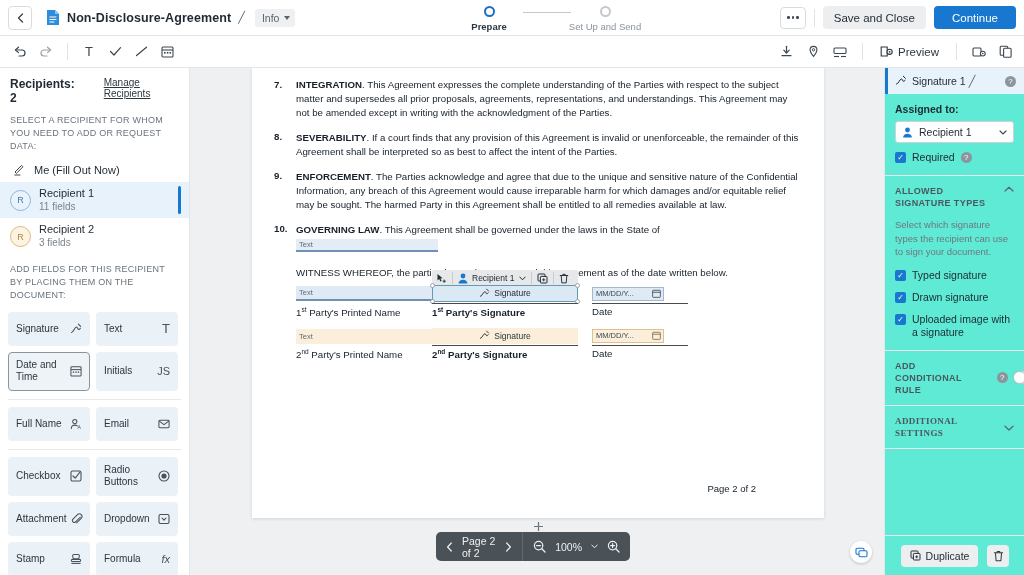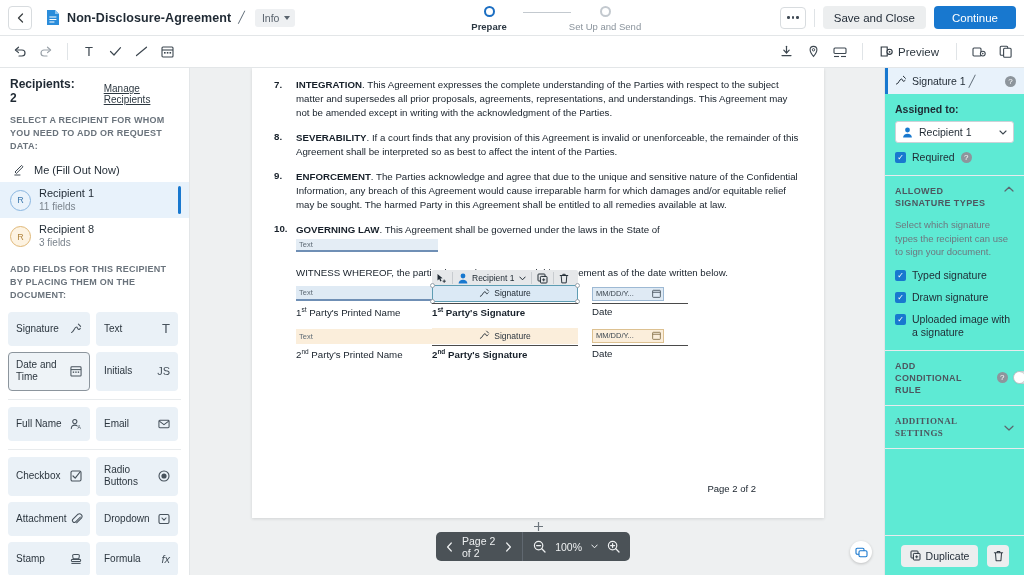--- a/index.html
+++ b/index.html
@@ -79,28 +79,28 @@
     display: flex; align-items: center; gap: 5px; height: 22px; padding: 0 7px;
     font-size: 11.5px; color: #2c3views; color:#2c363f; cursor: pointer;
   }
 
   
   .sidebar {
     position: absolute; top: 68px; left: 0; width: 190px; height: 507px;
     background: #fff; border-right: 1px solid #e3e6e8; overflow: hidden;
   }
   .recip-head {
-    display: flex; align-items: flex-end; justify-content: space-between;
+    display: flex; align-items: flex-start; justify-content: space-between;
     padding: 9px 10px 8px 10px;
   }
   .recip-count { font-size: 12px; color: #1f2933; font-weight: 600; }
   .manage-link { font-size: 10px; color: #2c3740; text-decoration: underline; cursor: pointer; margin-left: 28px; }
   .hint-label {
     font-size: 9px; color: #6a737c; letter-spacing: .25px; line-height: 1.45;
-    padding: 1px 10px 7px 10px; text-transform: uppercase; font-weight: bold;
+    padding: 1px 10px 7px 10px; text-transform: uppercase;
   }
   .rec-row { display: flex; align-items: center; gap: 8px; padding: 5px 10px; cursor: pointer; position: relative; }
   .rec-row.me { padding: 3px 10px 6px 12px; }
   .rec-row.selected { background: #e8f2fb; }
   .rec-row.selected:after {
     content: ""; position: absolute; right: 8px; top: 4px; bottom: 4px; width: 3px;
     background: #1878cf; border-radius: 2px;
   }
   .avatar {
     width: 21px; height: 21px; border-radius: 50%; border: 1.5px solid #8ab6e0;
@@ -431,21 +431,21 @@
     <div class="avatar">R</div>
     <div class="rec-texts">
       <span class="rec-name">Recipient 1</span>
       <span class="rec-sub">11 fields</span>
     </div>
   </div>
 
   <div class="rec-row">
     <div class="avatar r2">R</div>
     <div class="rec-texts">
-      <span class="rec-name">Recipient 8</span>
+      <span class="rec-name">Recipient 2</span>
       <span class="rec-sub">3 fields</span>
     </div>
   </div>
 
   <div class="hint-label" style="padding-top:8px;">ADD FIELDS FOR THIS RECIPIENT BY PLACING THEM ON THE DOCUMENT:</div>
 
   <div class="fields-grid">
     <div class="field-card">
       <span class="fl">Signature</span>
       <span class="fi">

